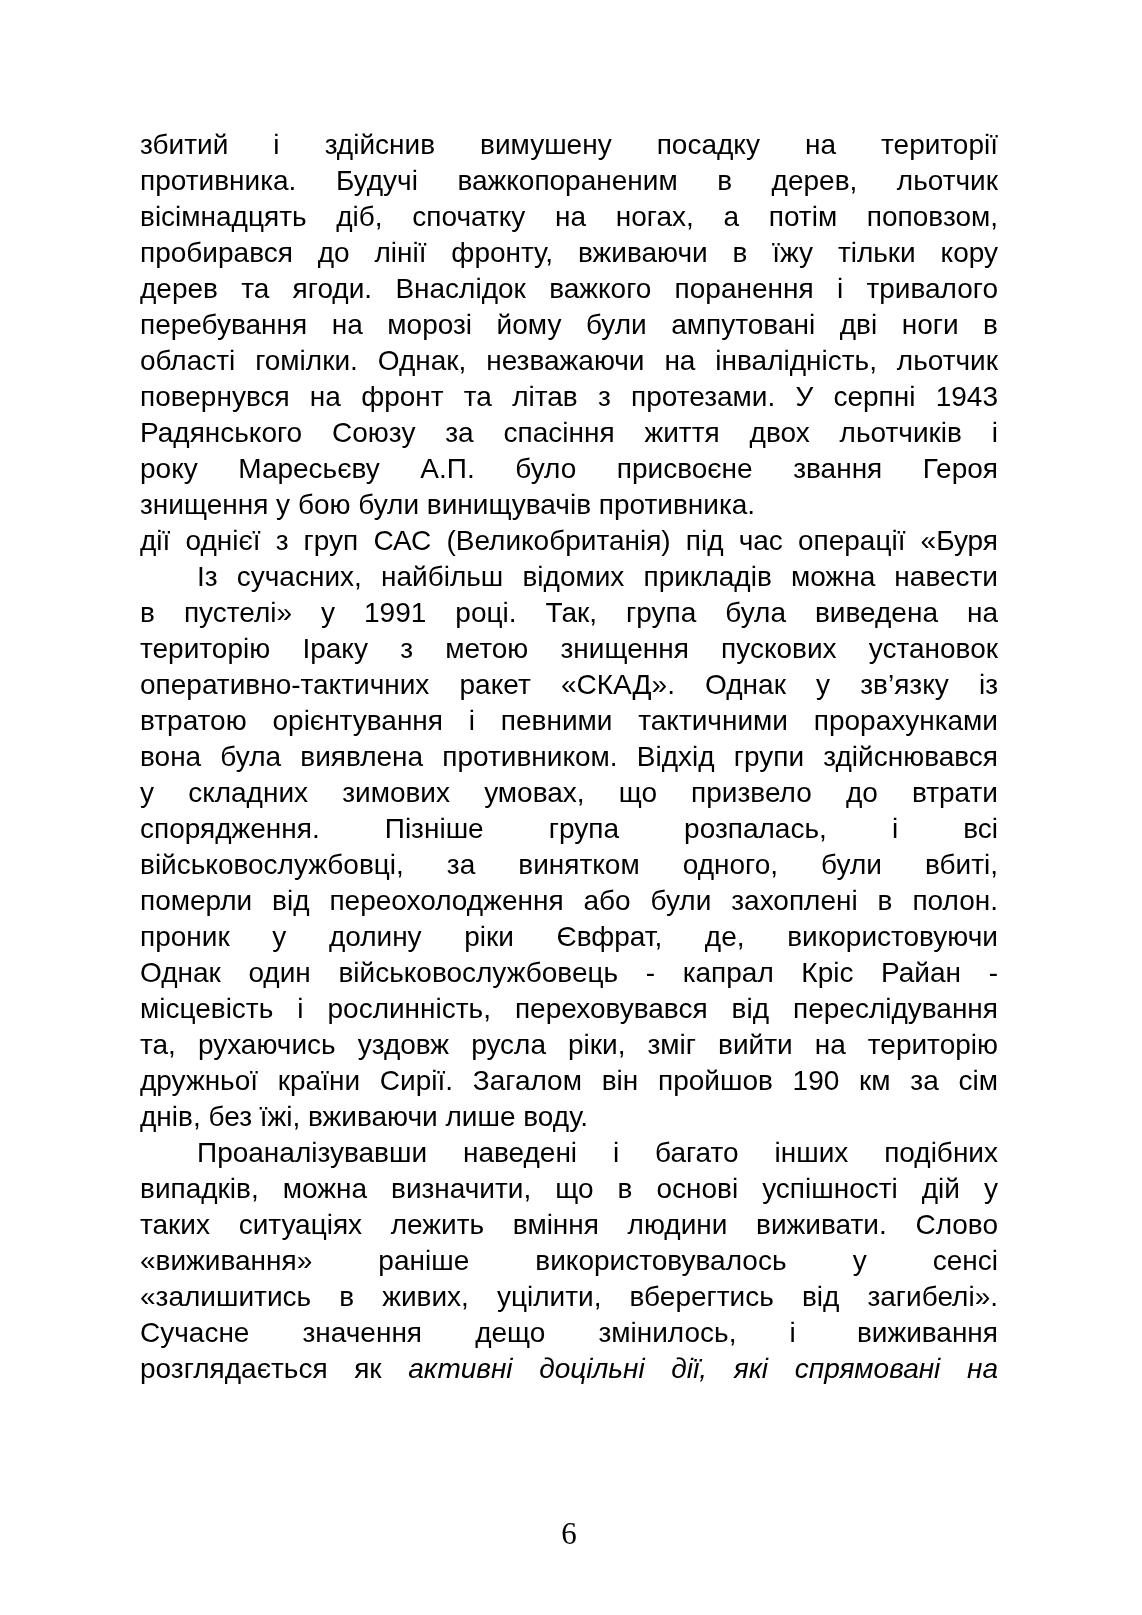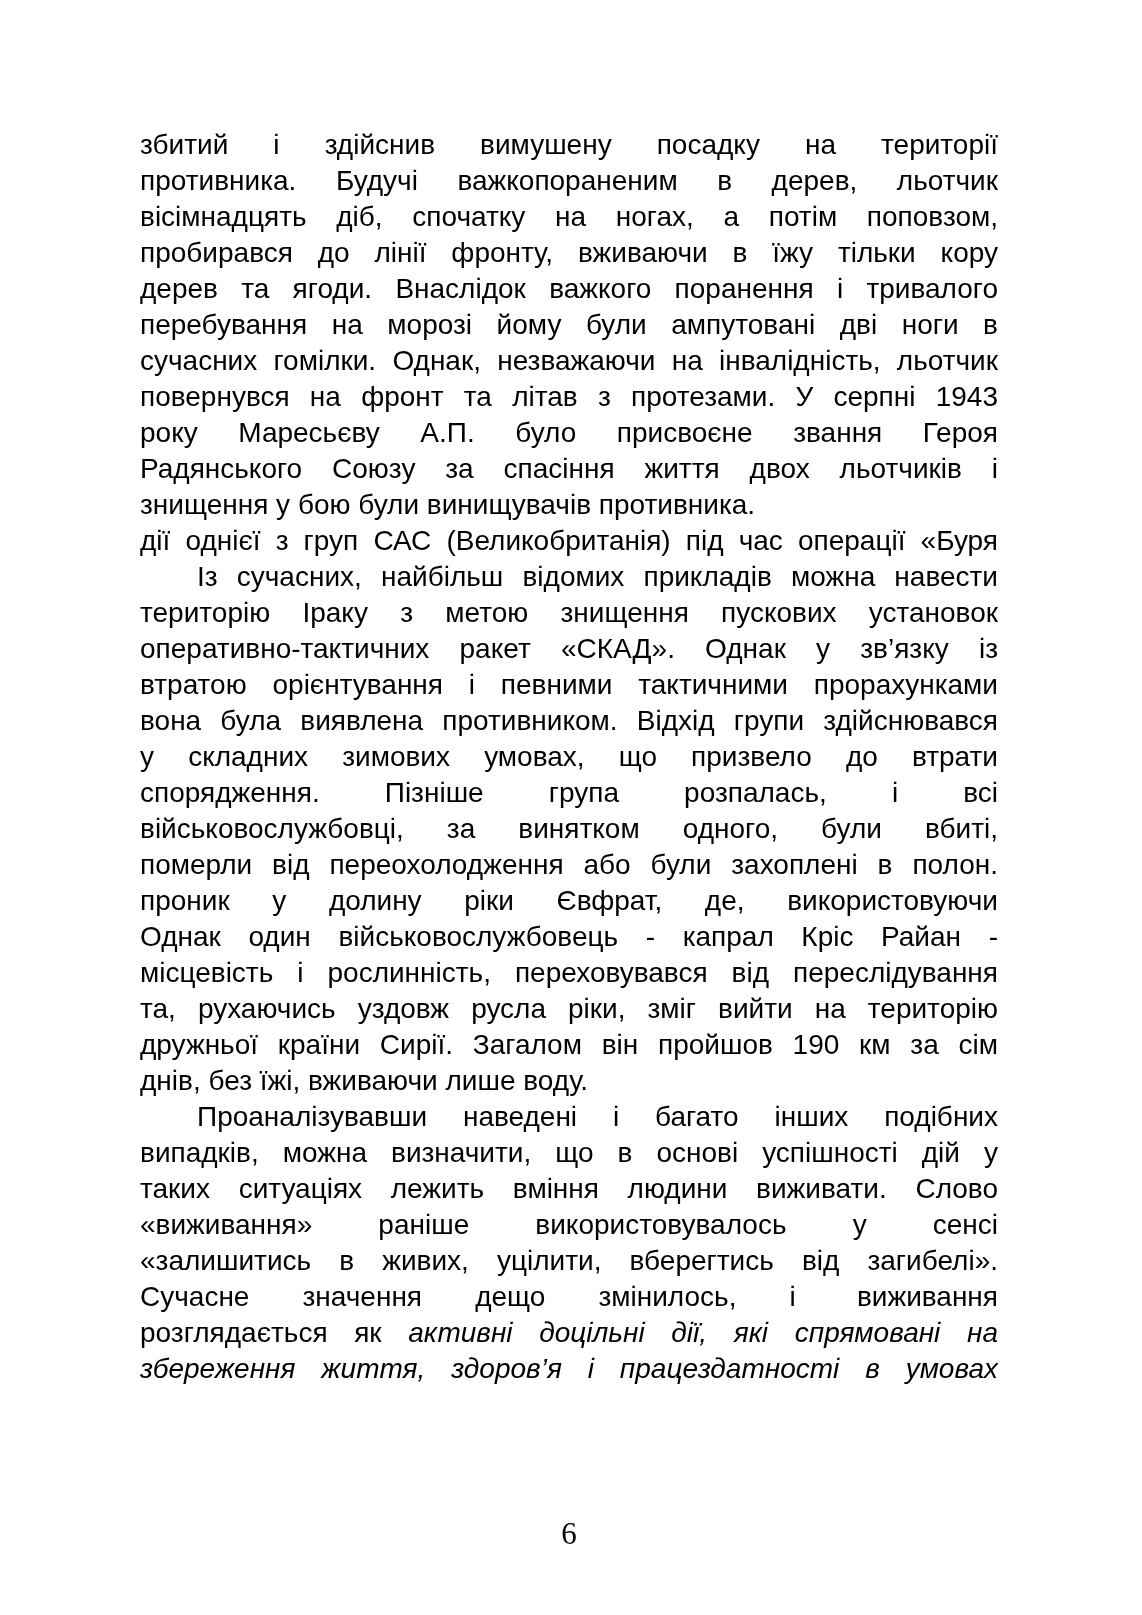--- a/index.html
+++ b/index.html
@@ -58,29 +58,30 @@
 
 <div class="page">
   <div class="textblock" id="textblock">
       <div class="para">
         <div class="line"><span class="seg-r">збитий і здійснив вимушену посадку на території</span></div>
         <div class="line"><span class="seg-r">противника. Будучі важкопораненим в дерев, льотчик</span></div>
         <div class="line"><span class="seg-r">вісімнадцять діб, спочатку на ногах, а потім поповзом,</span></div>
         <div class="line"><span class="seg-r">пробирався до лінії фронту, вживаючи в їжу тільки кору</span></div>
         <div class="line"><span class="seg-r">дерев та ягоди. Внаслідок важкого поранення і тривалого</span></div>
         <div class="line"><span class="seg-r">перебування на морозі йому були ампутовані дві ноги в</span></div>
-        <div class="line"><span class="seg-r">сучасних гомілки. Однак, незважаючи на інвалідність, льотчик</span></div>
+        <div class="line"><span class="seg-r">області гомілки. Однак, незважаючи на інвалідність, льотчик</span></div>
         <div class="line"><span class="seg-r">повернувся на фронт та літав з протезами. У серпні 1943</span></div>
+        <div class="line"><span class="seg-r">Радянського Союзу за спасіння життя двох льотчиків і</span></div>
         <div class="line"><span class="seg-r">року Маресьєву А.П. було присвоєне звання Героя</span></div>
-        <div class="line"><span class="seg-r">Радянського Союзу за спасіння життя двох льотчиків і</span></div>
         <div class="line last"><span class="seg-r">знищення у бою були винищувачів противника.</span></div>
       </div>
       <div class="para">
         <div class="line"><span class="seg-r">дії однієї з груп САС (Великобританія) під час операції «Буря</span></div>
         <div class="line indent"><span class="seg-r">Із сучасних, найбільш відомих прикладів можна навести</span></div>
+        <div class="line"><span class="seg-r">в пустелі» у 1991 році. Так, група була виведена на</span></div>
         <div class="line"><span class="seg-r">територію Іраку з метою знищення пускових установок</span></div>
         <div class="line"><span class="seg-r">оперативно-тактичних ракет «СКАД». Однак у зв’язку із</span></div>
         <div class="line"><span class="seg-r">втратою орієнтування і певними тактичними прорахунками</span></div>
         <div class="line"><span class="seg-r">вона була виявлена противником. Відхід групи здійснювався</span></div>
         <div class="line"><span class="seg-r">у складних зимових умовах, що призвело до втрати</span></div>
         <div class="line"><span class="seg-r">спорядження. Пізніше група розпалась, і всі</span></div>
         <div class="line"><span class="seg-r">військовослужбовці, за винятком одного, були вбиті,</span></div>
         <div class="line"><span class="seg-r">померли від переохолодження або були захоплені в полон.</span></div>
         <div class="line"><span class="seg-r">проник у долину ріки Євфрат, де, використовуючи</span></div>
         <div class="line"><span class="seg-r">Однак один військовослужбовець - капрал Кріс Райан -</span></div>
@@ -90,17 +91,16 @@
         <div class="line last"><span class="seg-r">днів, без їжі, вживаючи лише воду.</span></div>
       </div>
       <div class="para">
         <div class="line indent"><span class="seg-r">Проаналізувавши наведені і багато інших подібних</span></div>
         <div class="line"><span class="seg-r">випадків, можна визначити, що в основі успішності дій у</span></div>
         <div class="line"><span class="seg-r">таких ситуаціях лежить вміння людини виживати. Слово</span></div>
         <div class="line"><span class="seg-r">«виживання» раніше використовувалось у сенсі</span></div>
         <div class="line"><span class="seg-r">«залишитись в живих, уцілити, вберегтись від загибелі».</span></div>
         <div class="line"><span class="seg-r">Сучасне значення дещо змінилось, і </span><span class="seg-b">виживання</span></div>
         <div class="line"><span class="seg-r">розглядається як </span><span class="seg-i">активні доцільні дії, які спрямовані на</span></div>
-        <div class="line"><span class="seg-i">збереження життя, здоров’я і працездатності в умовах</span></div>
       </div>
     </div>
   <div class="page-number">6</div>
 </div>
 
 </body></html>

